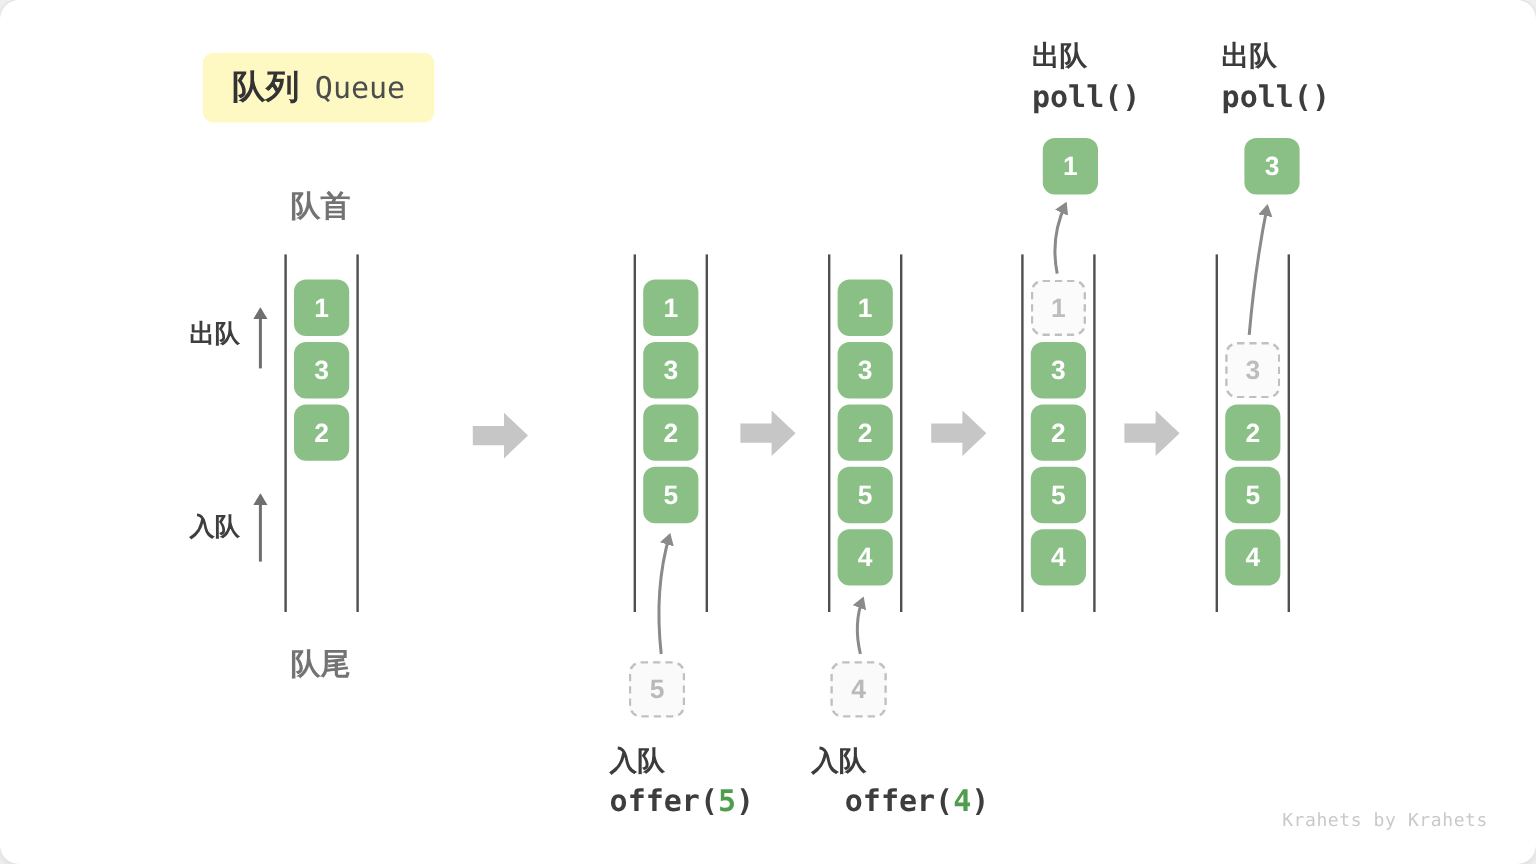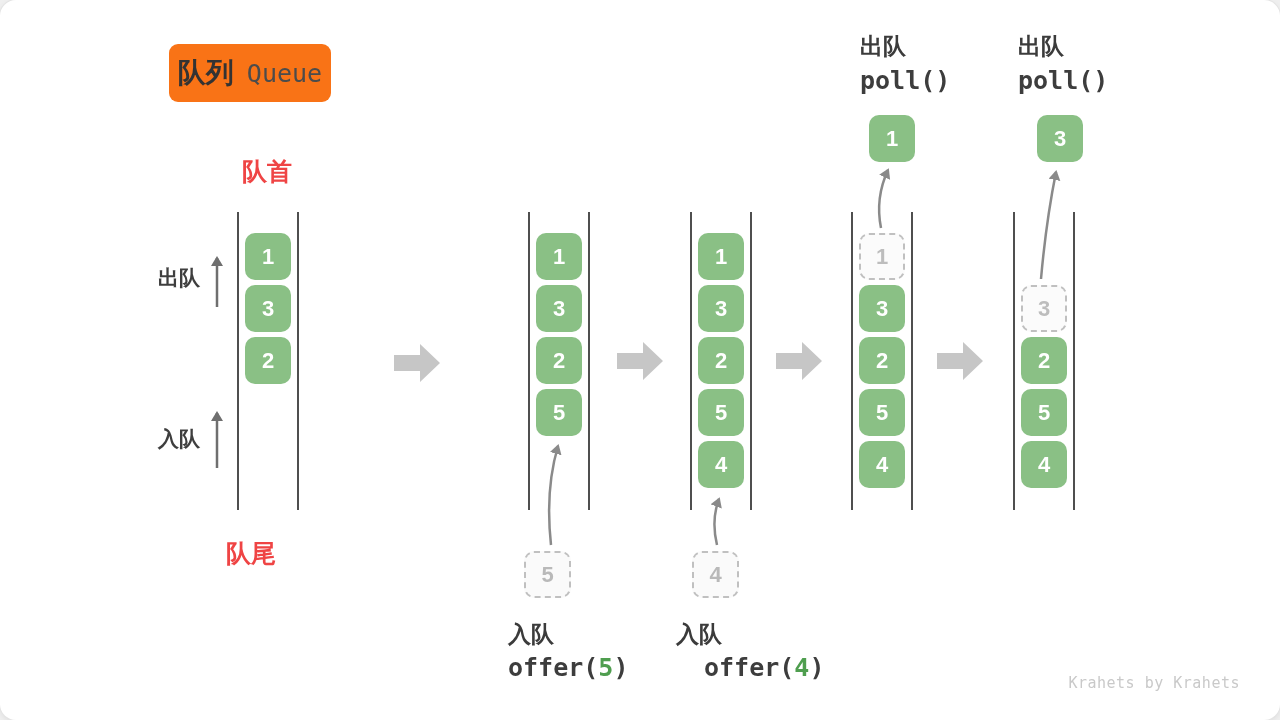--- a/index.html
+++ b/index.html
@@ -11,28 +11,28 @@
   }
   .card {
     position:absolute; inset:0;
     background:#ffffff;
     border-radius:16px;
     box-shadow:0 0 0 1px #e4e4e4, 0 2px 6px rgba(0,0,0,.08);
   }
   .overlay { position:absolute; left:0; top:0; width:1280px; height:720px; pointer-events:none; }
 
   .title-box {
-    position:absolute; left:169px; top:44px; width:162px; height:58px;
-    background:#f97316; border-radius:9px;
+    position:absolute; left:169px; top:44px; width:193px; height:58px;
+    background:#fef9c3; border-radius:9px;
     display:flex; align-items:center; justify-content:center; gap:13px;
   }
   .title-zh { font-size:28px; font-weight:700; color:#333333; }
   .title-en { font-family:"DejaVu Sans Mono", monospace; font-size:25px; font-weight:500; color:#4c4c4c; }
 
-  .fr-label { position:absolute; font-size:25px; font-weight:700; color:#ef4444; }
+  .fr-label { position:absolute; font-size:25px; font-weight:700; color:#737373; }
   .side-label { position:absolute; font-size:21px; font-weight:700; color:#3e3e3e; }
 
   .vline { position:absolute; top:212px; width:2px; height:298px; background:#4f4f4f; }
 
   .cell {
     position:absolute; width:46px; height:47px; border-radius:10px;
     background:#8AC085; color:#ffffff;
     display:flex; align-items:center; justify-content:center;
     font-size:22px; font-weight:700;
     box-sizing:border-box;
@@ -89,21 +89,21 @@
     <polygon points="776,353 802,353 802,342 822,361 802,380 802,369 776,369" fill="#c6c6c6"></polygon>
     <polygon points="937,353 963,353 963,342 983,361 963,380 963,369 937,369" fill="#c6c6c6"></polygon>
   </svg>
 
   <div class="title-box">
     <span class="title-zh">队列</span>
     <span class="title-en">Queue</span>
   </div>
 
   <div class="fr-label" style="left:242px; top:155px;">队首</div>
-  <div class="fr-label" style="left:226px; top:537px;">队尾</div>
+  <div class="fr-label" style="left:242px; top:537px;">队尾</div>
 
   <div class="side-label" style="left:158px; top:264px;">出队</div>
   <div class="side-label" style="left:158px; top:425px;">入队</div>
 
   <div>
     <div class="vline" style="left:237px"></div>
     <div class="vline" style="left:297px"></div>
     <div class="cell" style="left:245px; top:233px">1</div>
     <div class="cell" style="left:245px; top:285px">3</div>
     <div class="cell" style="left:245px; top:337px">2</div>

